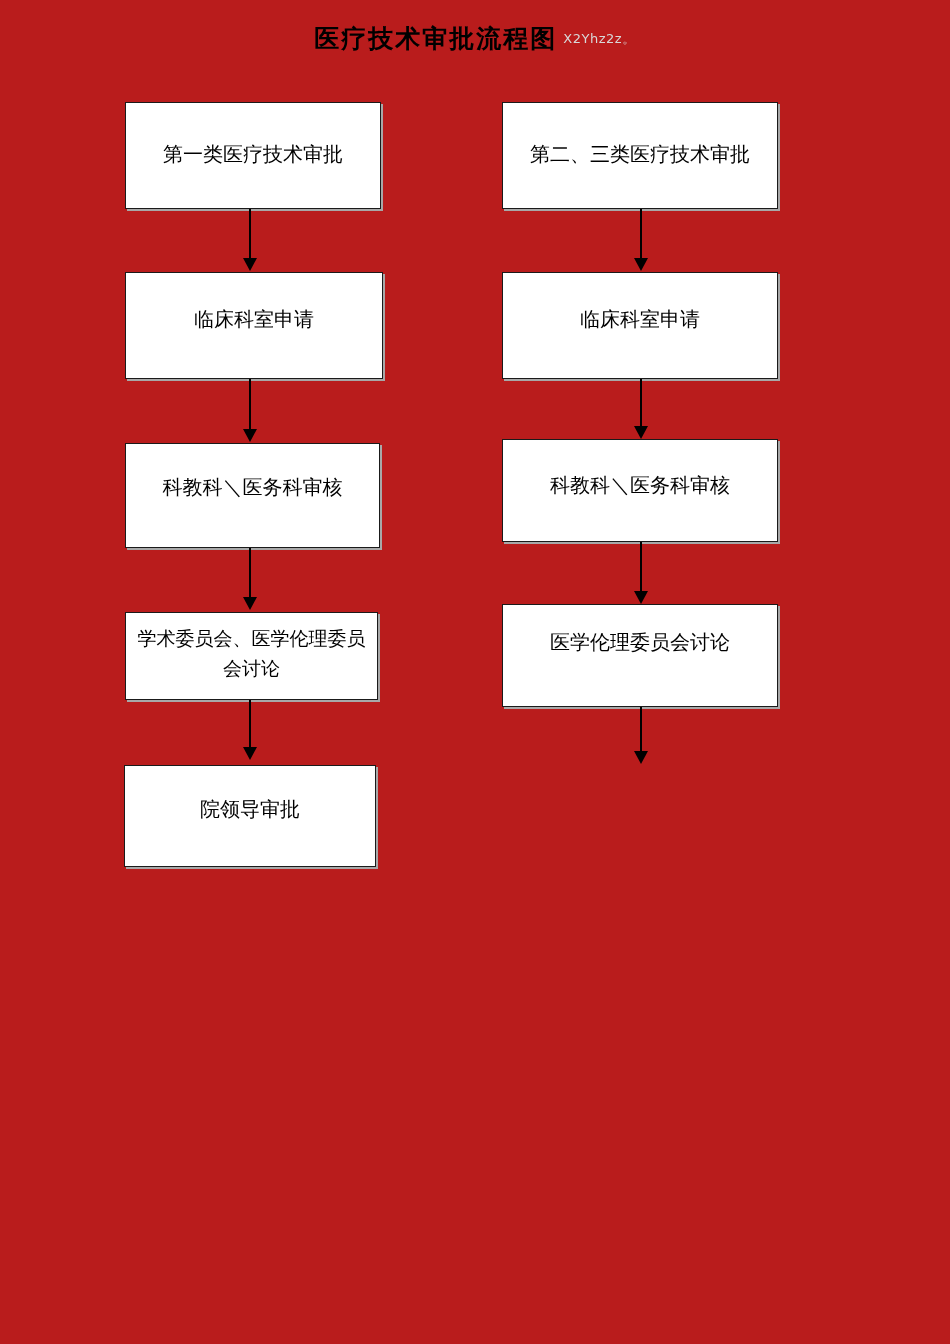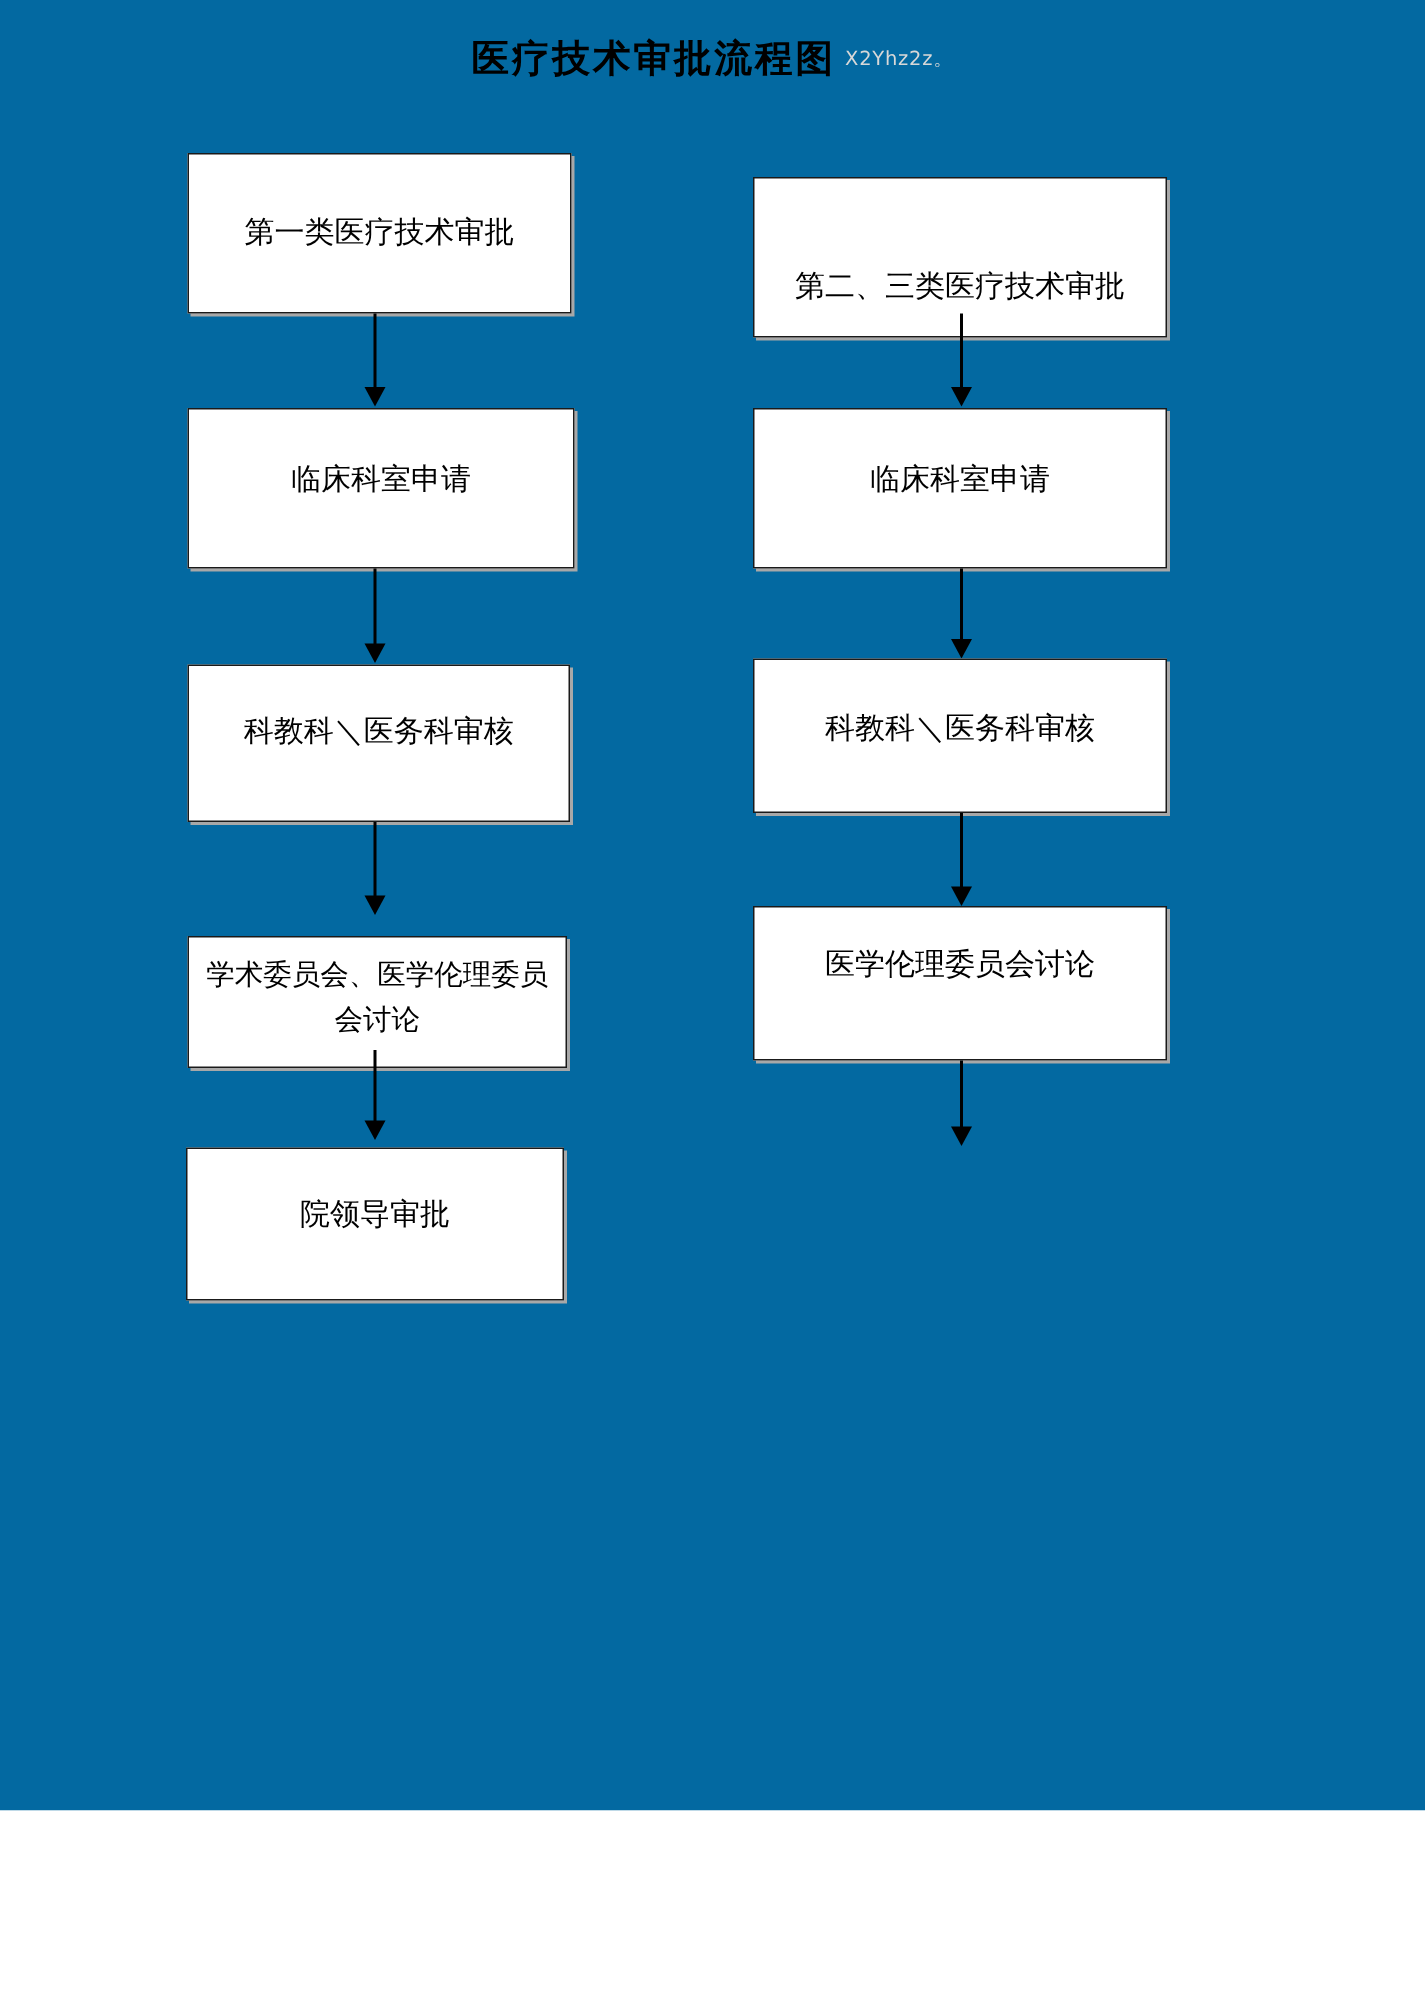--- a/index.html
+++ b/index.html
@@ -3,22 +3,22 @@
 <meta charset="utf-8">
 <style>
   html, body {
     margin: 0;
     padding: 0;
     background: #ffffff;
   }
   #page {
     position: relative;
     width: 950px;
-    height: 1207px;
-    background: #0369a1;
+    height: 1344px;
+    background: #b91c1c;
     overflow: hidden;
     font-family: "DejaVu Serif", serif;
   }
 
   
   #title-wrap {
     position: absolute;
     left: 0;
     top: 22px;
     width: 950px;
@@ -131,35 +131,35 @@
 
   <div class="node label-center" style="left:125px; top:443px; width:255px; height:105px; padding-top:30px;">
     <span class="node-text">科教科＼医务科审核</span>
   </div>
 
   <div class="arrow" style="left:235px; top:548px; width:30px; height:62px;">
     <div class="shaft" style="height:50px;"></div>
     <div class="head"></div>
   </div>
 
-  <div class="node label-top" style="left:125px; top:612px; width:253px; height:88px; padding-top:10px;margin-top:12px;">
+  <div class="node label-top" style="left:125px; top:612px; width:253px; height:88px; padding-top:10px;">
     <span class="node-text">学术委员会、医学伦理委员
 会讨论</span>
   </div>
 
   <div class="arrow" style="left:235px; top:700px; width:30px; height:60px;">
     <div class="shaft" style="height:48px;"></div>
     <div class="head"></div>
   </div>
 
   <div class="node label-center" style="left:124px; top:765px; width:252px; height:102px; padding-top:30px;">
     <span class="node-text">院领导审批</span>
   </div>
 
-  <div class="node label-center" style="left:502px; top:118px; width:276px; height:107px; padding-top:58px;">
+  <div class="node label-center" style="left:502px; top:102px; width:276px; height:107px; padding-top:38px;">
     <span class="node-text">第二、三类医疗技术审批</span>
   </div>
 
   <div class="arrow" style="left:626px; top:209px; width:30px; height:62px;">
     <div class="shaft" style="height:50px;"></div>
     <div class="head"></div>
   </div>
 
   <div class="node label-center" style="left:502px; top:272px; width:276px; height:107px; padding-top:33px;">
     <span class="node-text">临床科室申请</span>

